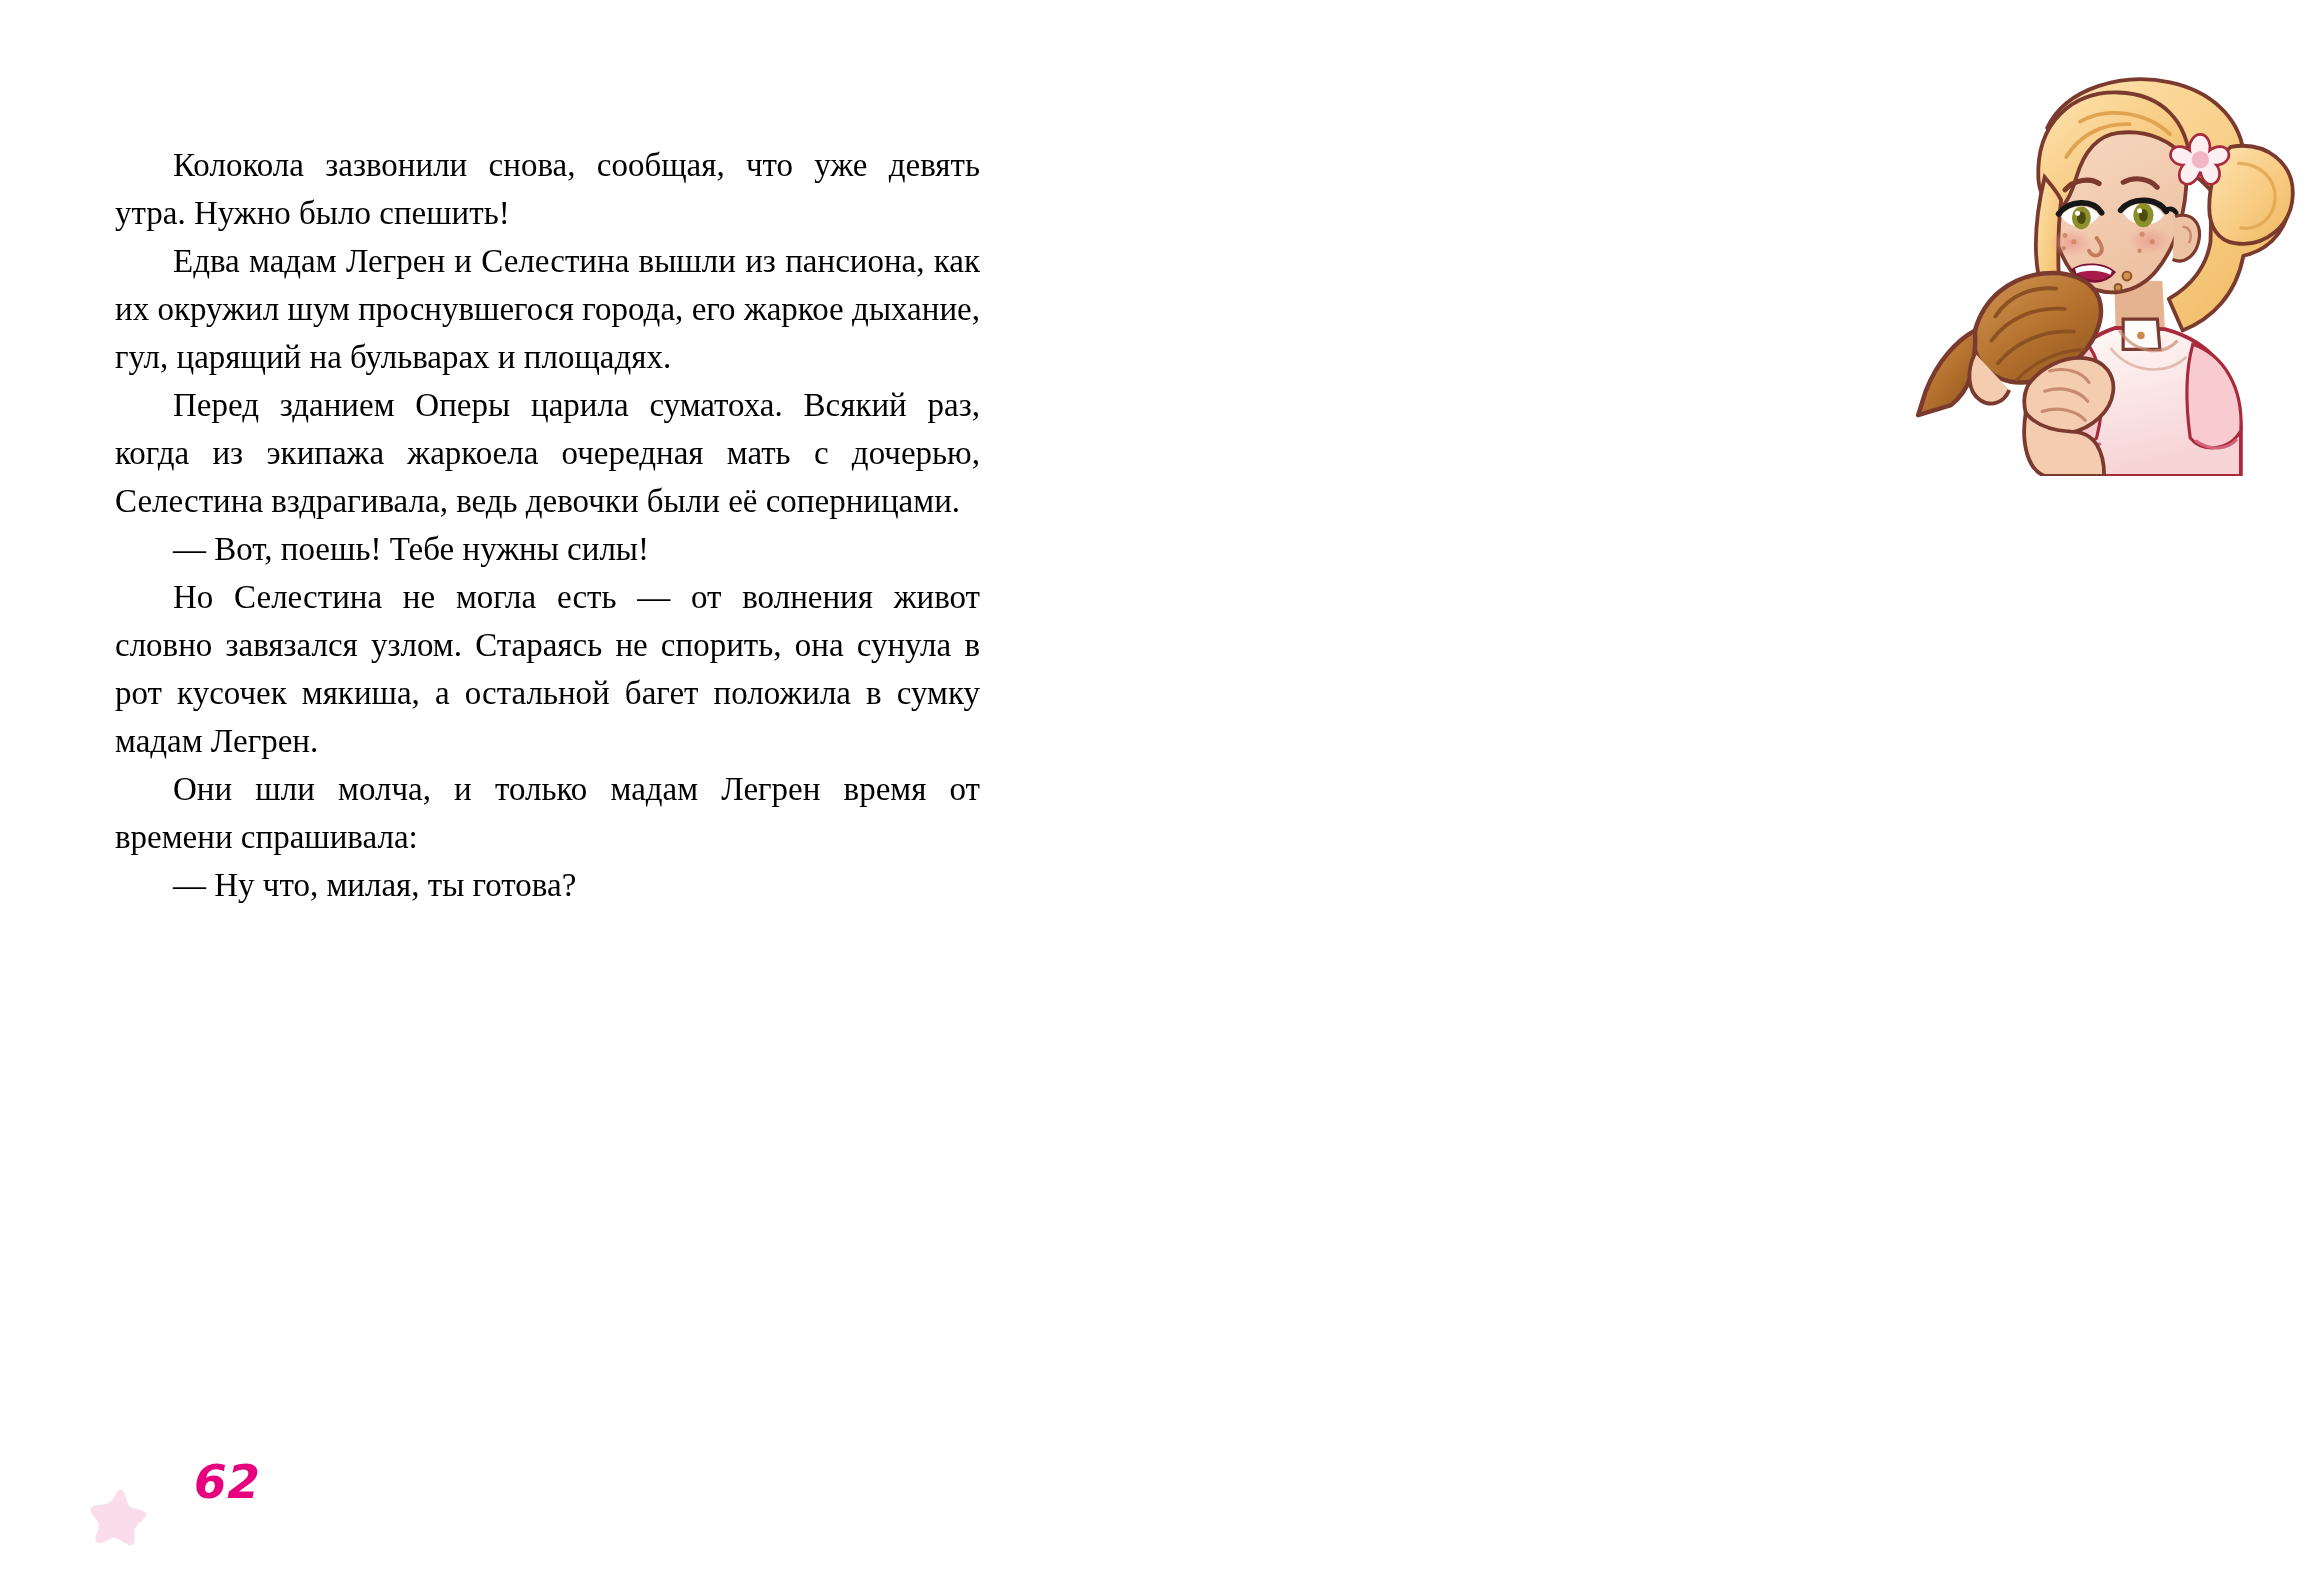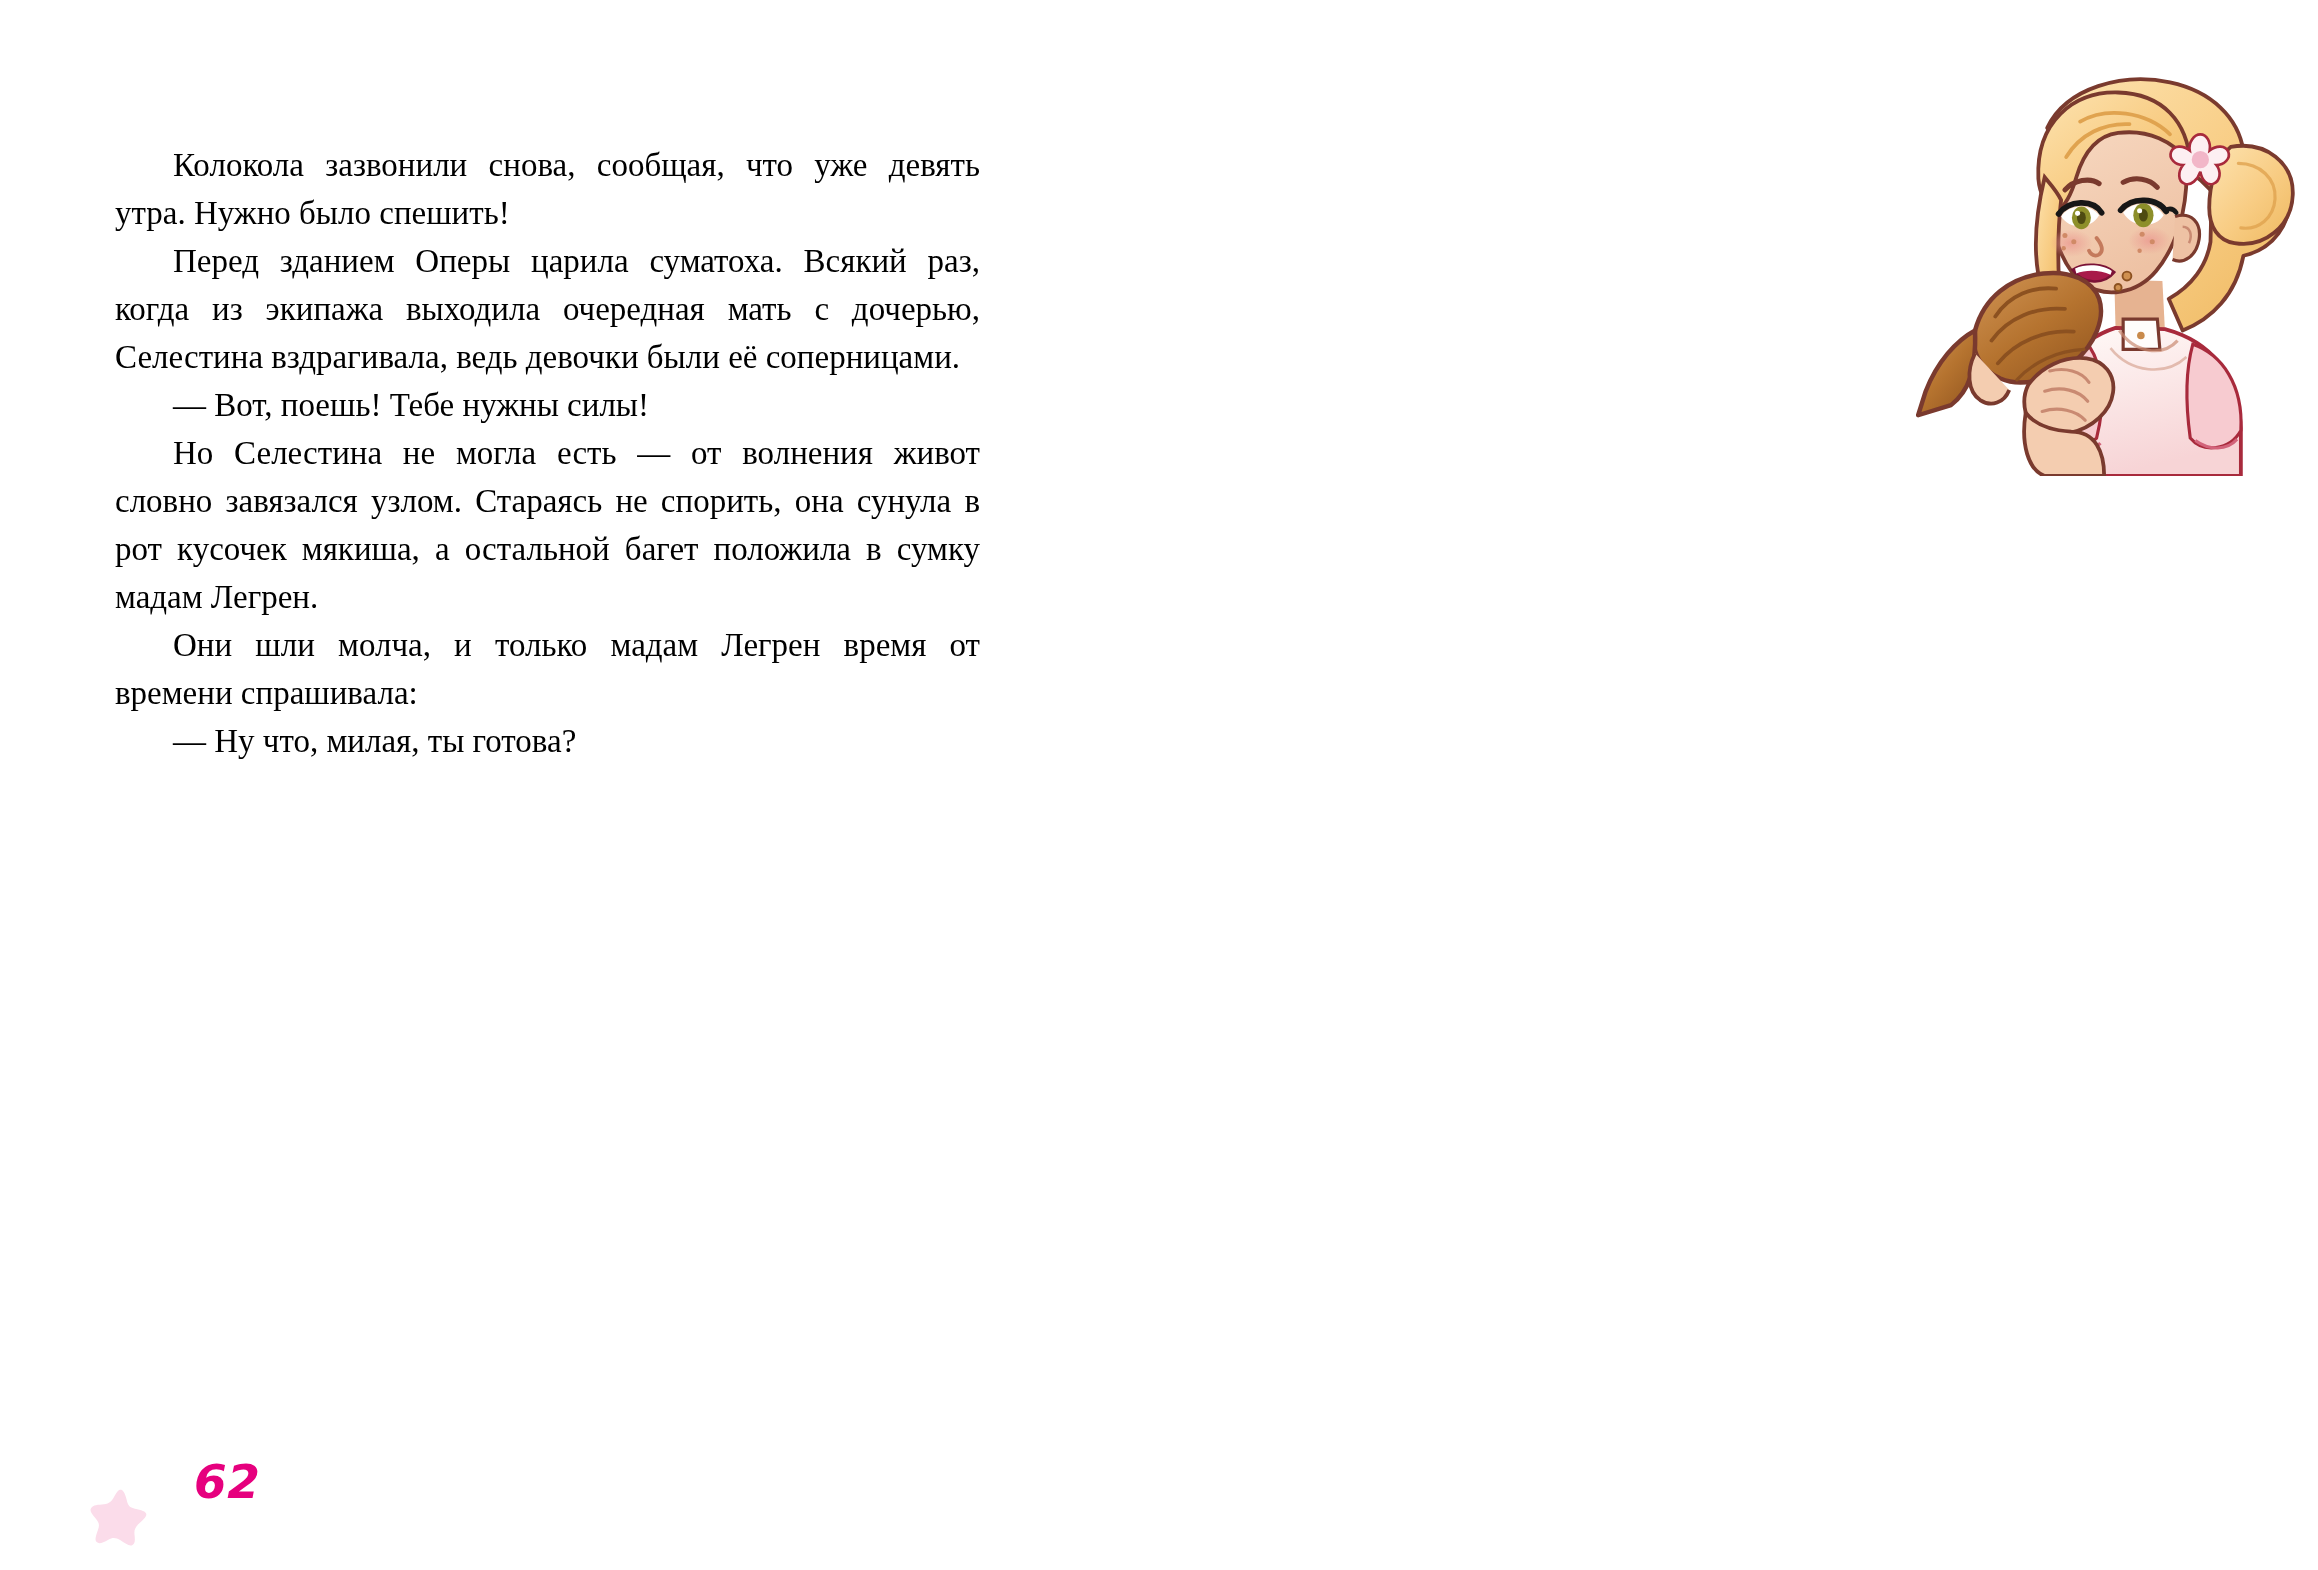--- a/index.html
+++ b/index.html
@@ -87,21 +87,22 @@
 </style>
 </head>
 <body>
 
 <div class="spread">
 
   <div class="page page-left">
 
     <div class="textcol textcol-left">
       <p>Колокола зазвонили снова, сообщая, что уже девять утра. Нужно было спешить!</p>
-      <p>Перед зданием Оперы царила сумато­ха. Всякий раз, когда из экипажа выходи­ла очередная мать с дочерью, Селестина вздрагивала, ведь девочки были её сопер­ницами.</p>
+      <p>Едва мадам Легрен и Селестина выш­ли из пансиона, как их окружил шум про­снувшегося города, его жаркое дыхание, гул, царящий на бульварах и площадях.</p>
+      <p>Перед зданием Оперы царила сумато­ха. Всякий раз, когда из экипажа жаркое­ла очередная мать с дочерью, Селестина вздрагивала, ведь девочки были её сопер­ницами.</p>
       <p>— Вот, поешь! Тебе нужны силы!</p>
       <p>Но Селестина не могла есть — от вол­нения живот словно завязался узлом. Ста­раясь не спорить, она сунула в рот кусо­чек мякиша, а остальной багет положила в сумку мадам Легрен.</p>
       <p>Они шли молча, и только мадам Легрен время от времени спрашивала:</p>
       <p>— Ну что, милая, ты готова?</p>
     </div>
 
     <div class="star star-left">
       <svg viewBox="0 0 100 100" xmlns="http://www.w3.org/2000/svg">
         <path d="M50 6 C54 6 57 10 60 22 C62 31 64 34 70 36 C80 39 90 40 92 45 C94 50 87 55 80 62
                  C74 68 72 72 73 80 C74 90 74 95 69 97 C64 99 58 94 50 89 C42 84 37 84 30 88

